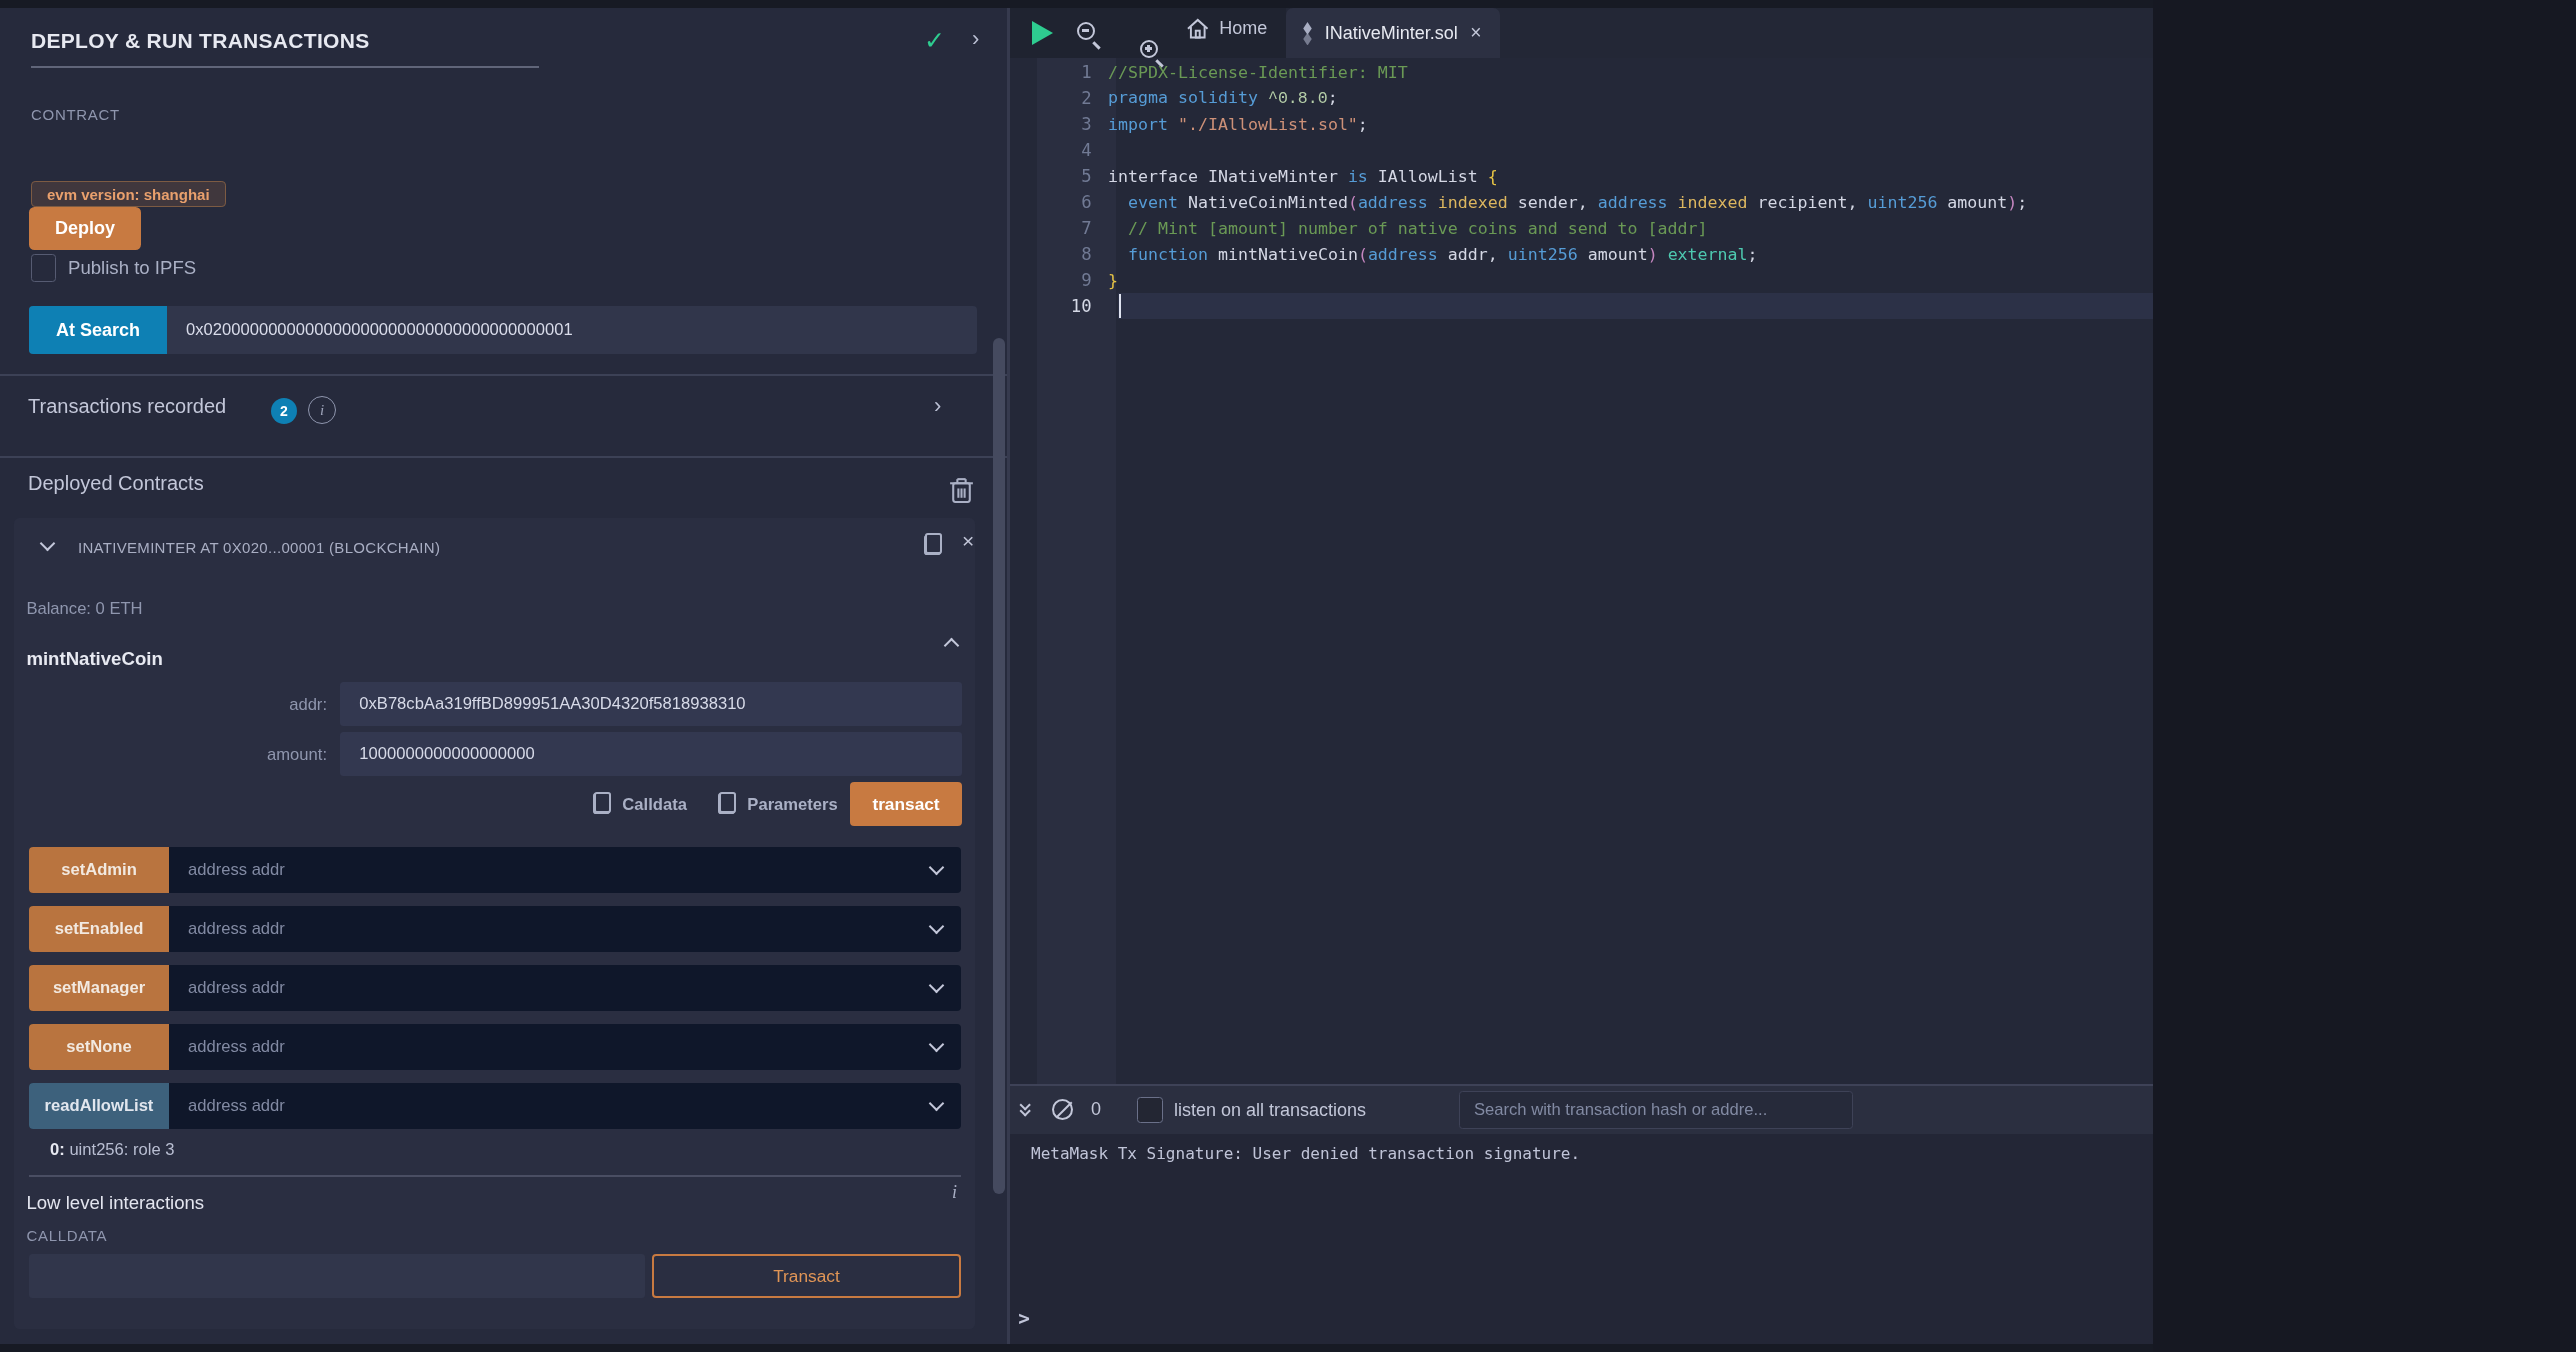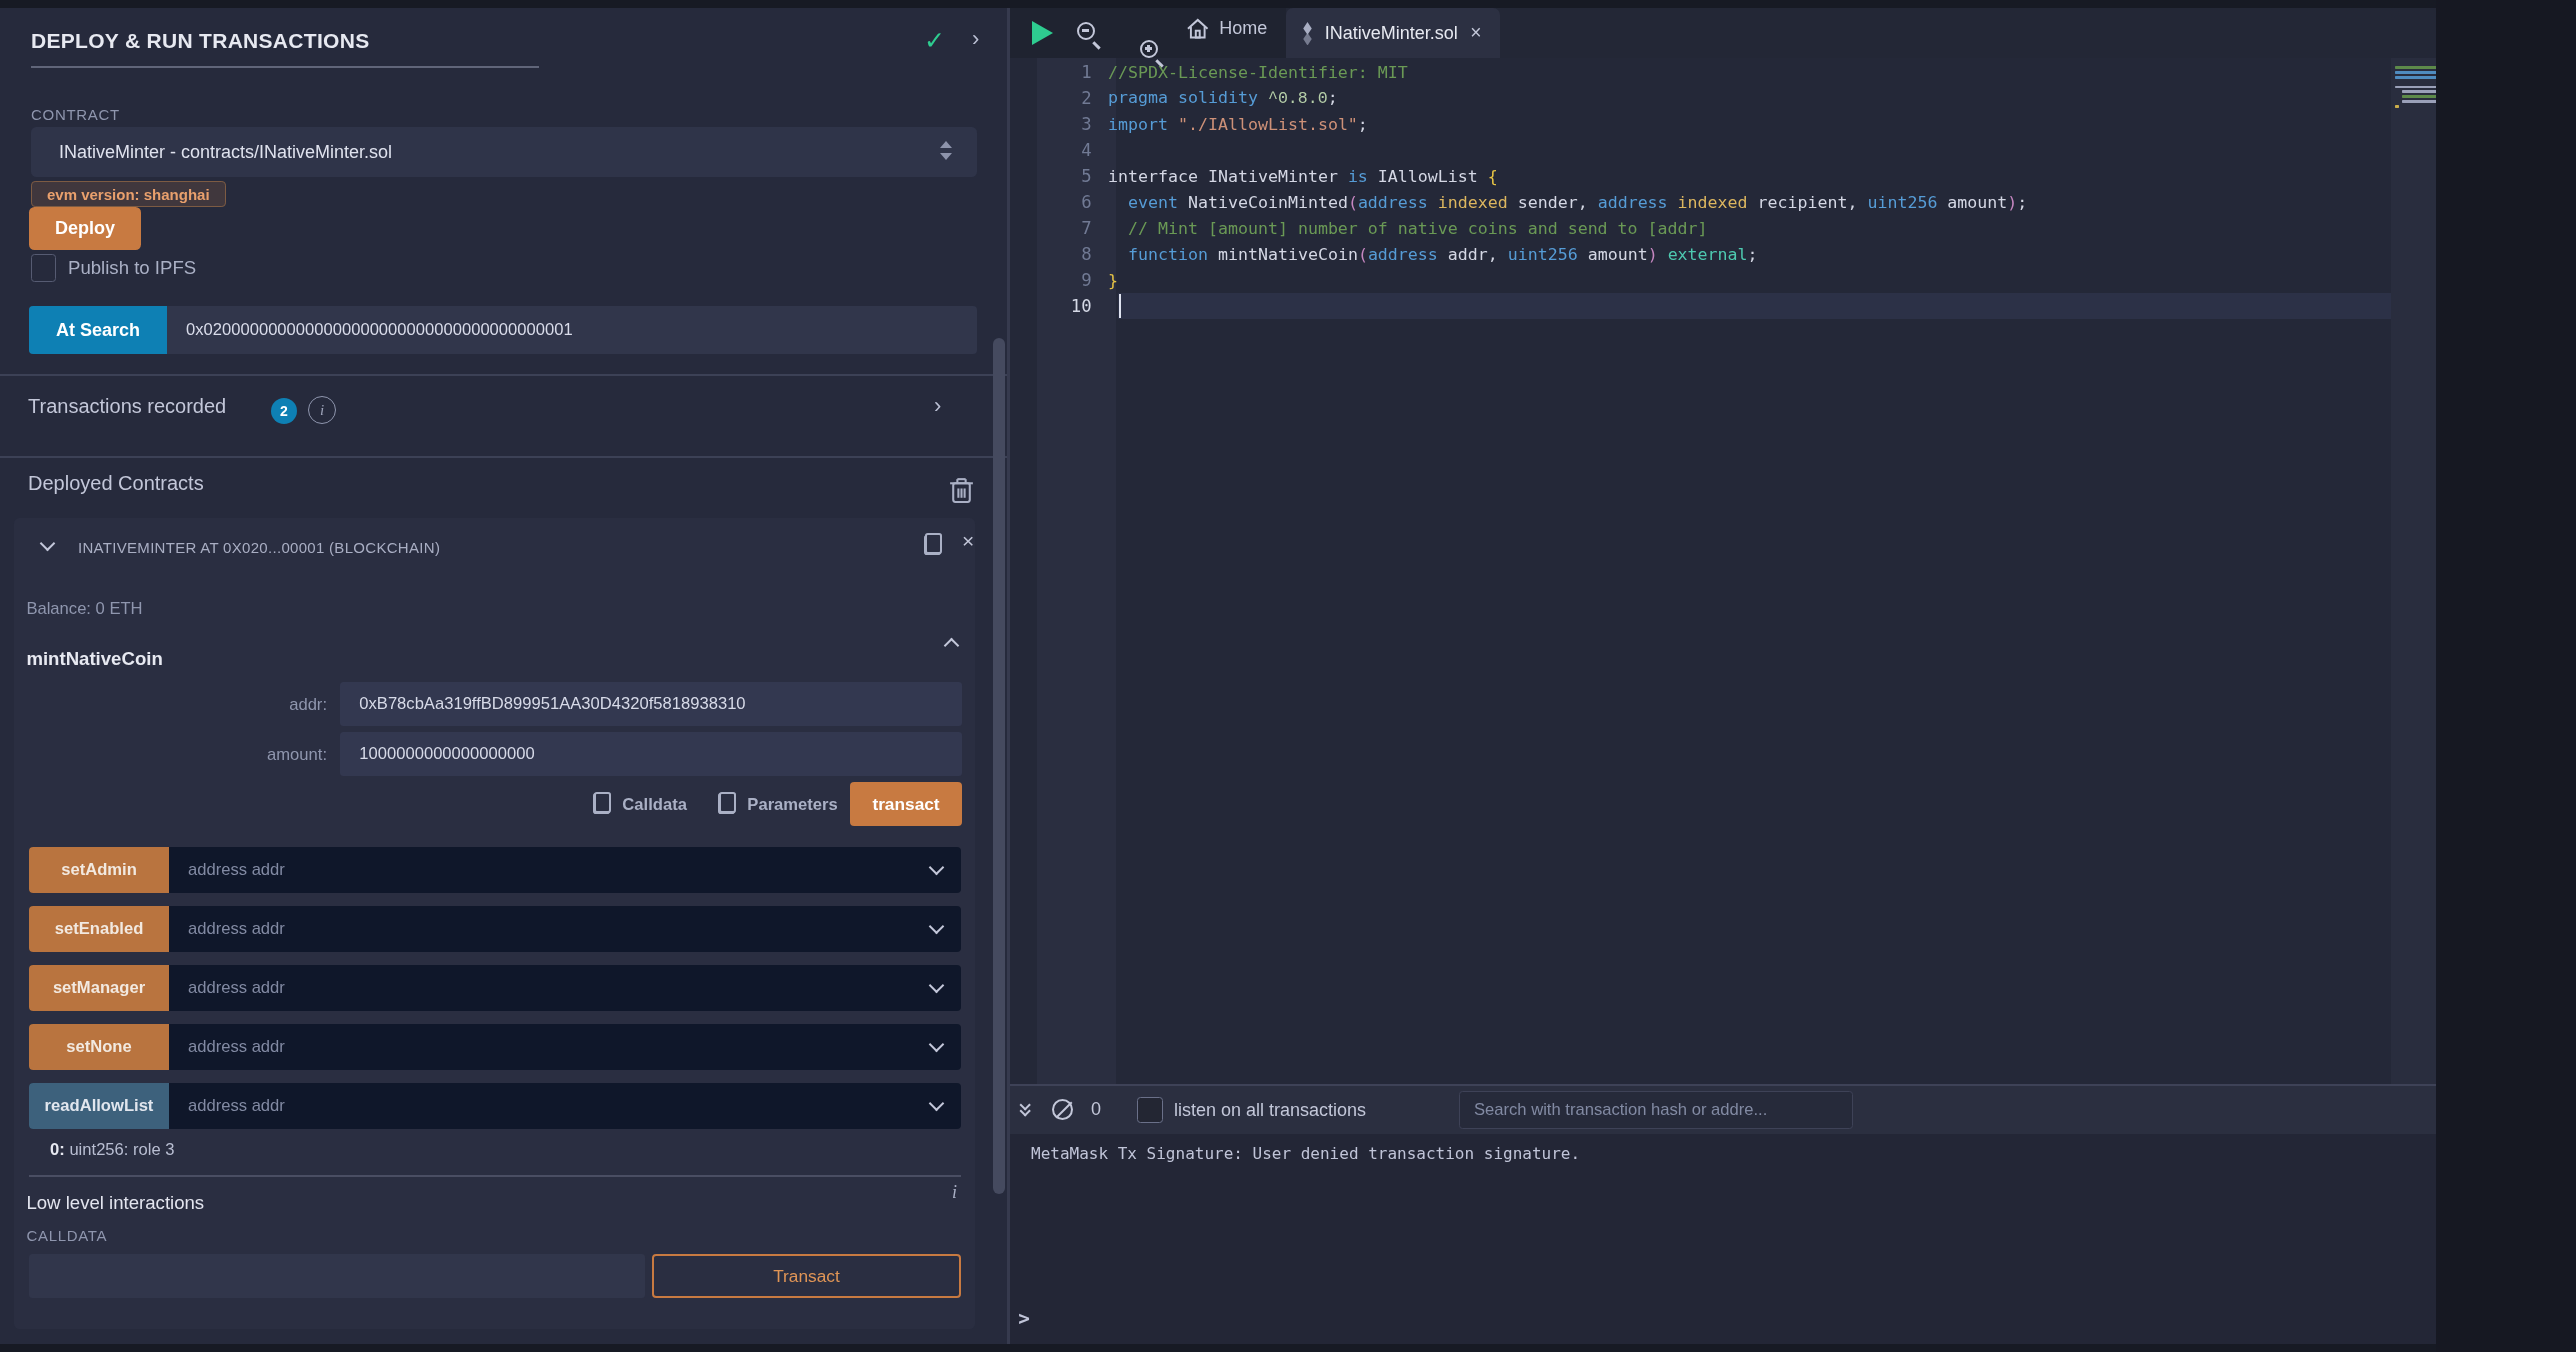--- a/index.html
+++ b/index.html
@@ -1,18 +1,18 @@
 <!DOCTYPE html>
 <html style="font-size:11px"><head>
 <meta charset="utf-8">
 <style>
   * { margin:0; padding:0; box-sizing:border-box; }
   html,body { background:#161822; }
   body { font-family:"Liberation Sans", sans-serif; }
-  .app { position:relative; width:2436px; height:1352px; overflow:hidden; background:#161822; }
+  .app { position:relative; width:2153px; height:1352px; overflow:hidden; background:#161822; }
   .abs { position:absolute; }
 
   
   .topstrip { left:0; top:0; width:2576px; height:8.3px; background:#171a24; }
   .bottomstrip { left:0; top:1344px; width:2576px; height:8.3px; background:#171a24; }
 
   
   .panel { left:0; top:8.3px; width:1007px; height:1336px; background:#262a3c; }
   .vdivider { left:1007px; top:8.3px; width:2.8px; height:1336px; background:#363a4e; }
   .panel-title { left:31px; top:21px; font-size:21px; font-weight:bold; color:#e7e9f1; letter-spacing:0.3px; }
@@ -152,27 +152,20 @@
 <div class="app">
   <div class="abs topstrip"></div>
 
   <aside class="abs panel">
     <div class="abs panel-title">DEPLOY &amp; RUN TRANSACTIONS</div>
     <div class="abs panel-check">✓</div>
     <div class="abs panel-chev">›</div>
     <div class="abs title-underline"></div>
 
     <div class="abs lbl contract-label">CONTRACT</div>
-    <div class="abs contract-select">
-      <span>INativeMinter - contracts/INativeMinter.sol</span>
-      <span class="select-arrows">
-        <span class="tri tri-up" style="display:block"></span>
-        <span class="tri tri-down" style="display:block"></span>
-      </span>
-    </div>
     <div class="abs evm-badge">evm version: shanghai</div>
     <div class="abs btn-deploy">Deploy</div>
     <div class="abs ipfs-check"></div>
     <div class="abs ipfs-label">Publish to IPFS</div>
 
     <div class="abs ataddr-row">
       <div class="btn-ataddr">At Search</div>
       <div class="ataddr-val">0x0200000000000000000000000000000000000001</div>
     </div>
 

